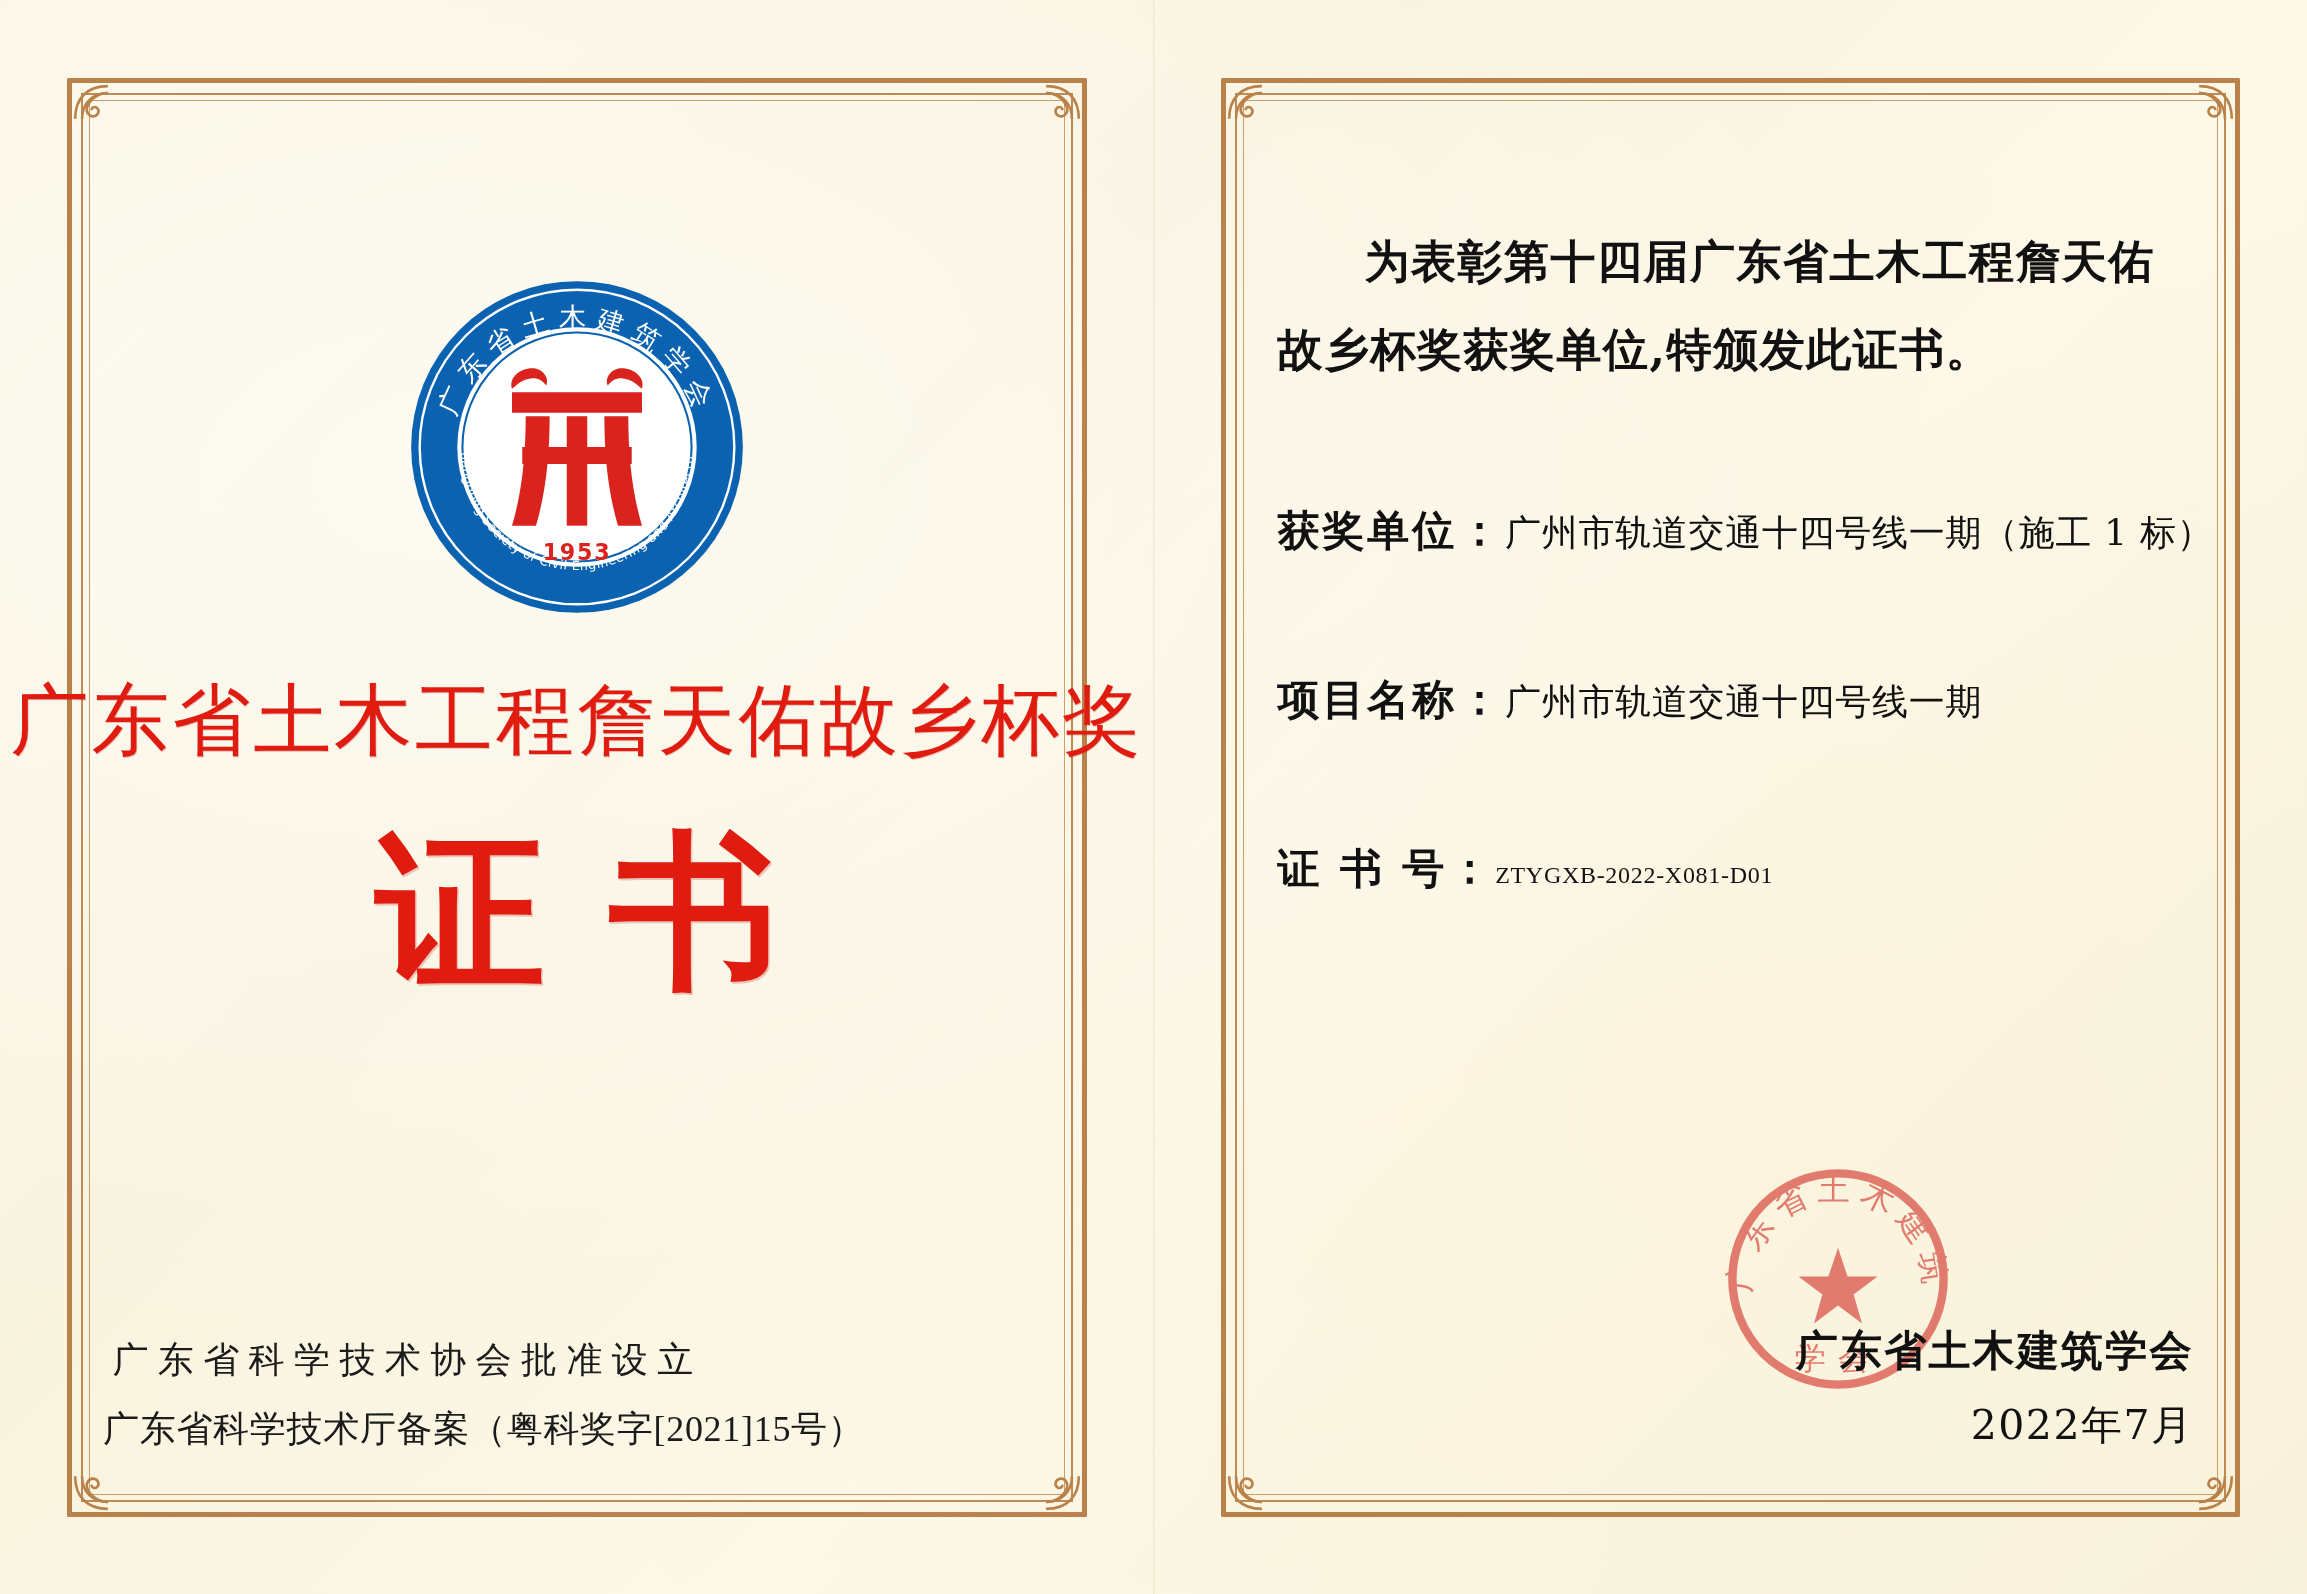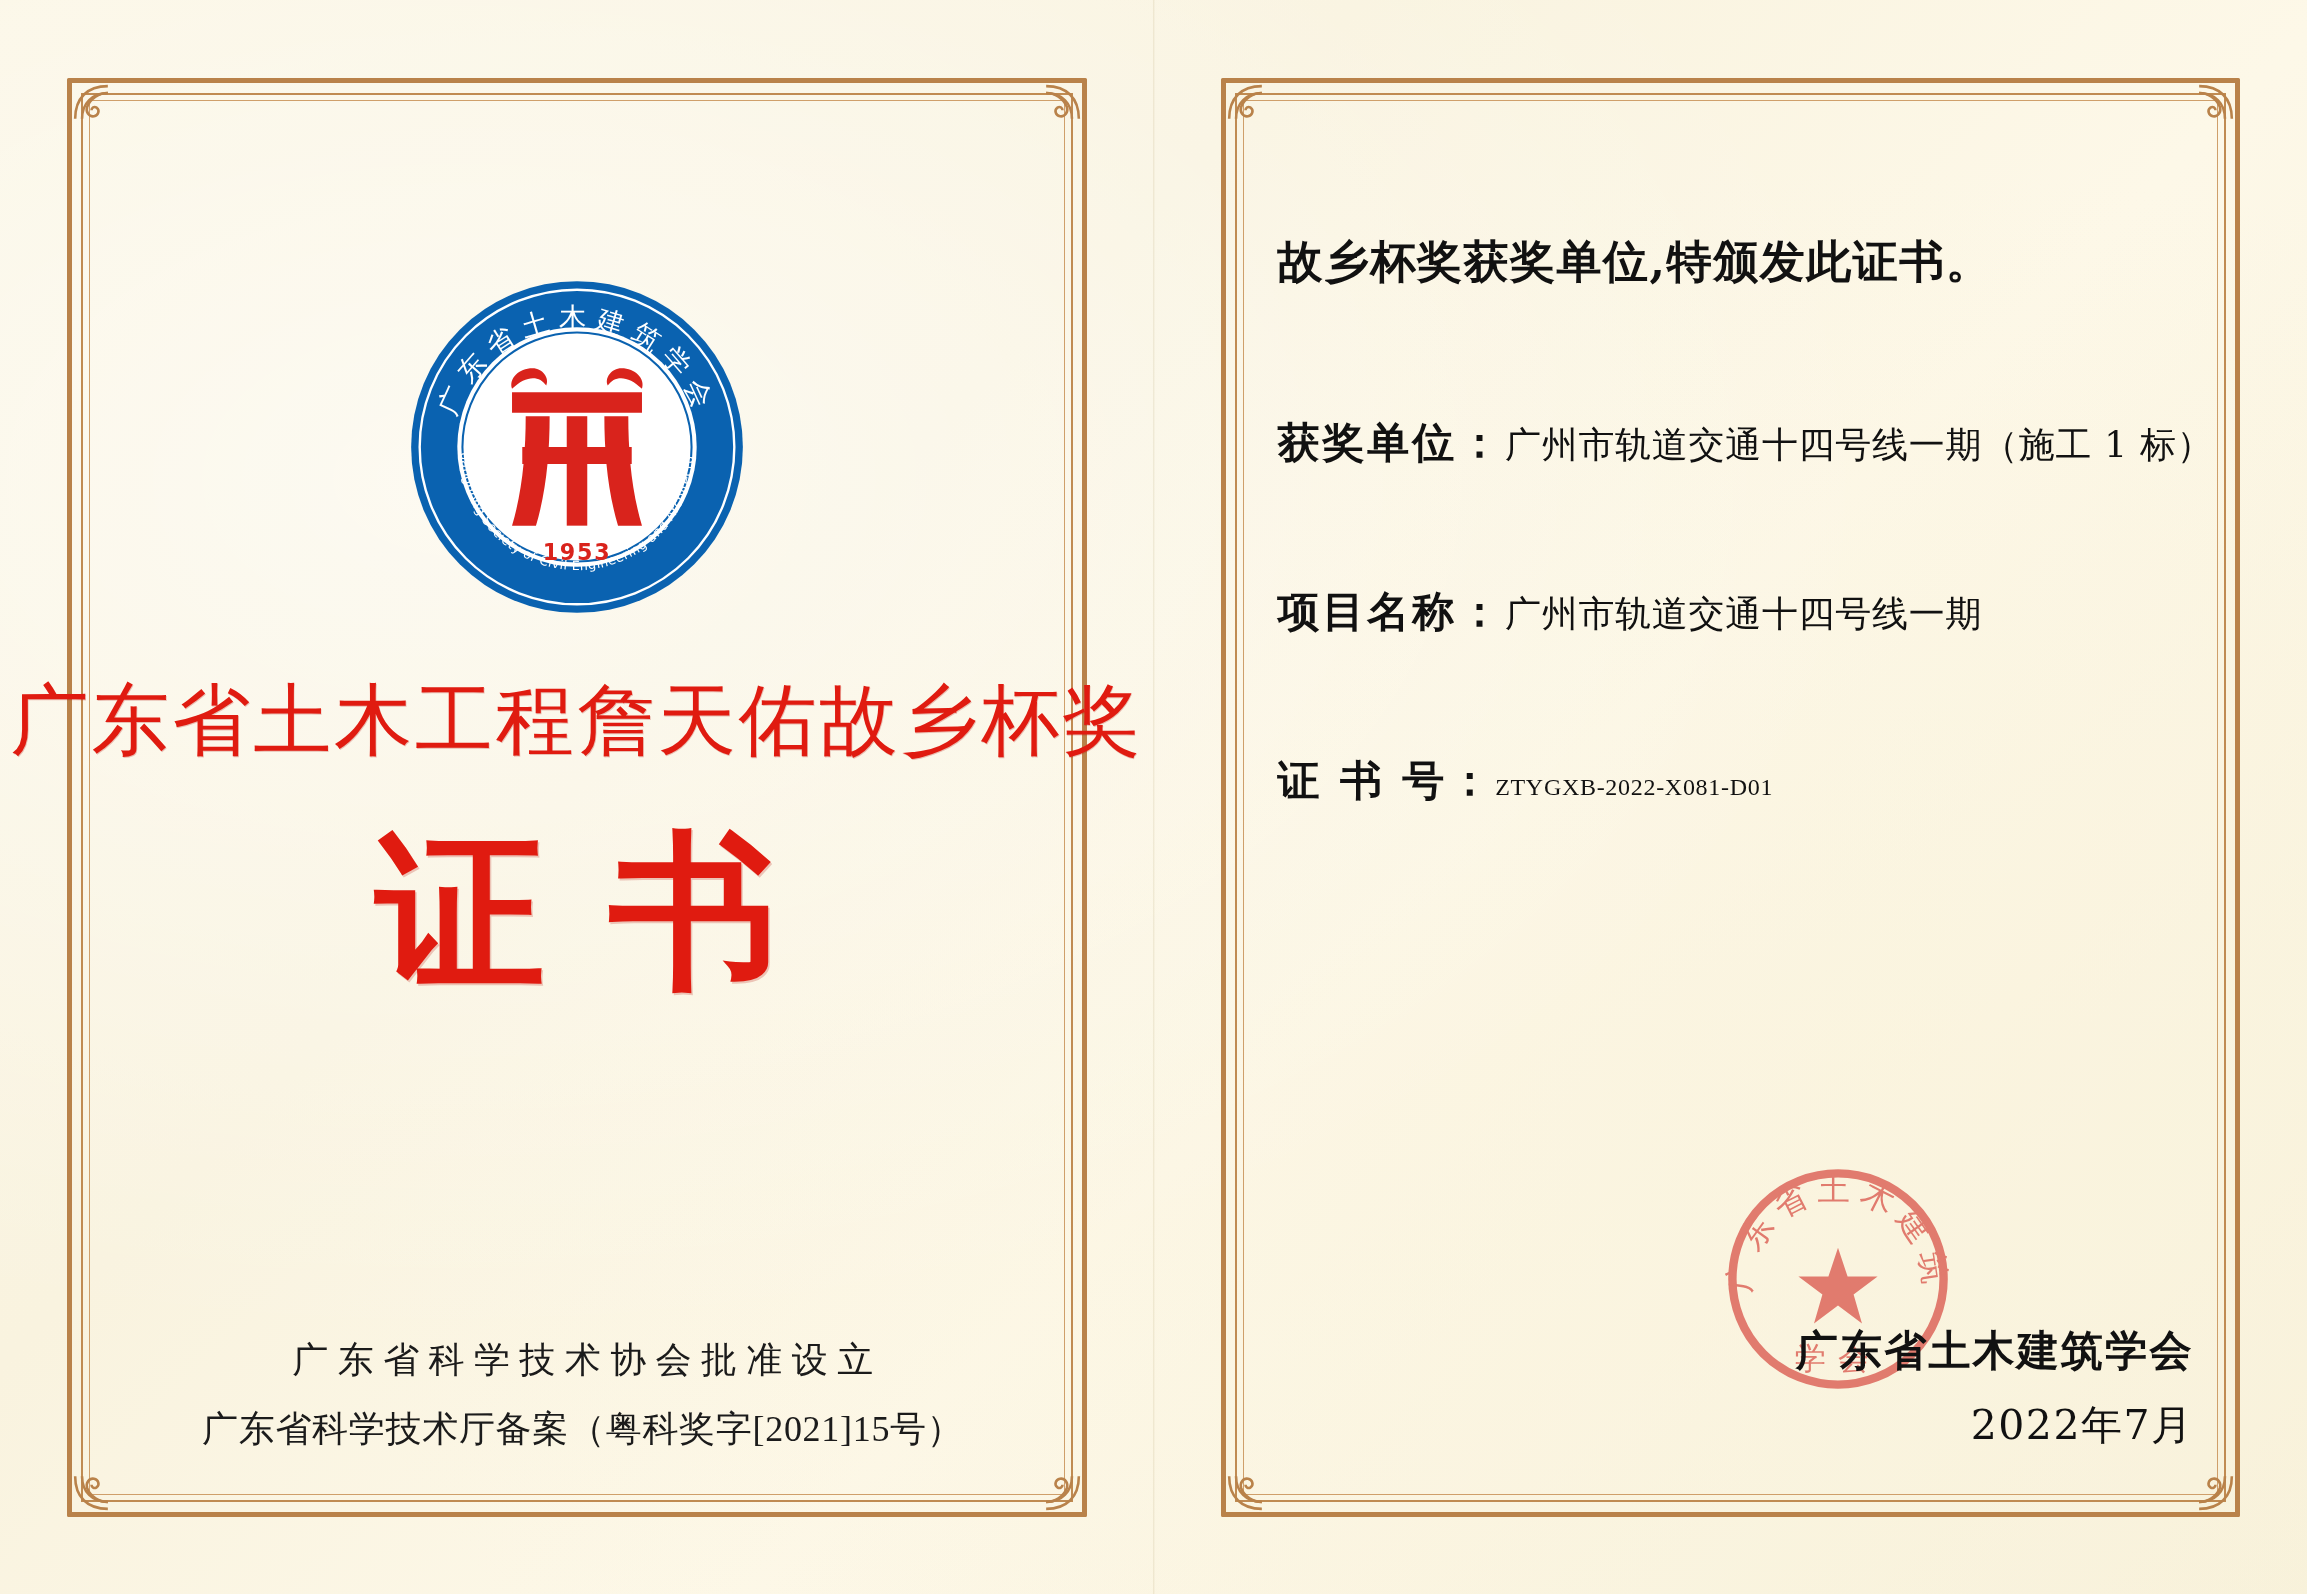--- a/index.html
+++ b/index.html
@@ -129,24 +129,24 @@
     font-weight: 700;
     letter-spacing: 64px;
     text-indent: 64px;
     font-family: "DejaVu Serif", "Liberation Serif", serif;
     line-height: 1.05;
     text-shadow: 1.5px 1.5px 0 rgba(180,20,10,0.22);
   }
 
   .left-footer {
     position: absolute;
-    left: 12px;
+    left: 1px;
     right: 0;
     bottom: 25px;
-    text-align: center;
+    text-align: left;
     color: #1b1b1b;
   }
   .left-footer .line1 {
     font-size: 36px;
     letter-spacing: 9.4px;
     text-indent: 9.4px;
     margin-bottom: 20.3px;
     font-family: "DejaVu Serif", "Liberation Serif", serif;
   }
   .left-footer .line2 {
@@ -355,20 +355,21 @@
     <div class="corner br">
       <svg viewBox="0 0 100 100" fill="none" stroke="currentColor" stroke-width="3">
         <path d="M6 44 C6 20 20 6 44 6"></path>
         <path d="M14 44 C14 26 26 14 44 14"></path>
         <path d="M44 14 C34 14 24 20 20 30 C18 36 22 42 28 41 C33 40 35 34 31 31 C28 29 25 31 25 34"></path>
       </svg>
     </div>
 
     <div class="right-inner">
       <div class="citation">
+        <div class="l1">为表彰第十四届广东省土木工程詹天佑</div>
         <div class="l2">故乡杯奖获奖单位,特颁发此证书。</div>
       </div>
 
       <div class="fields">
         <div class="field">
           <span class="flabel">获奖单位</span>
           <span class="fcolon">：</span>
           <span class="fvalue">广州市轨道交通十四号线一期（施工 1 标）</span>
         </div>
         <div class="field">

